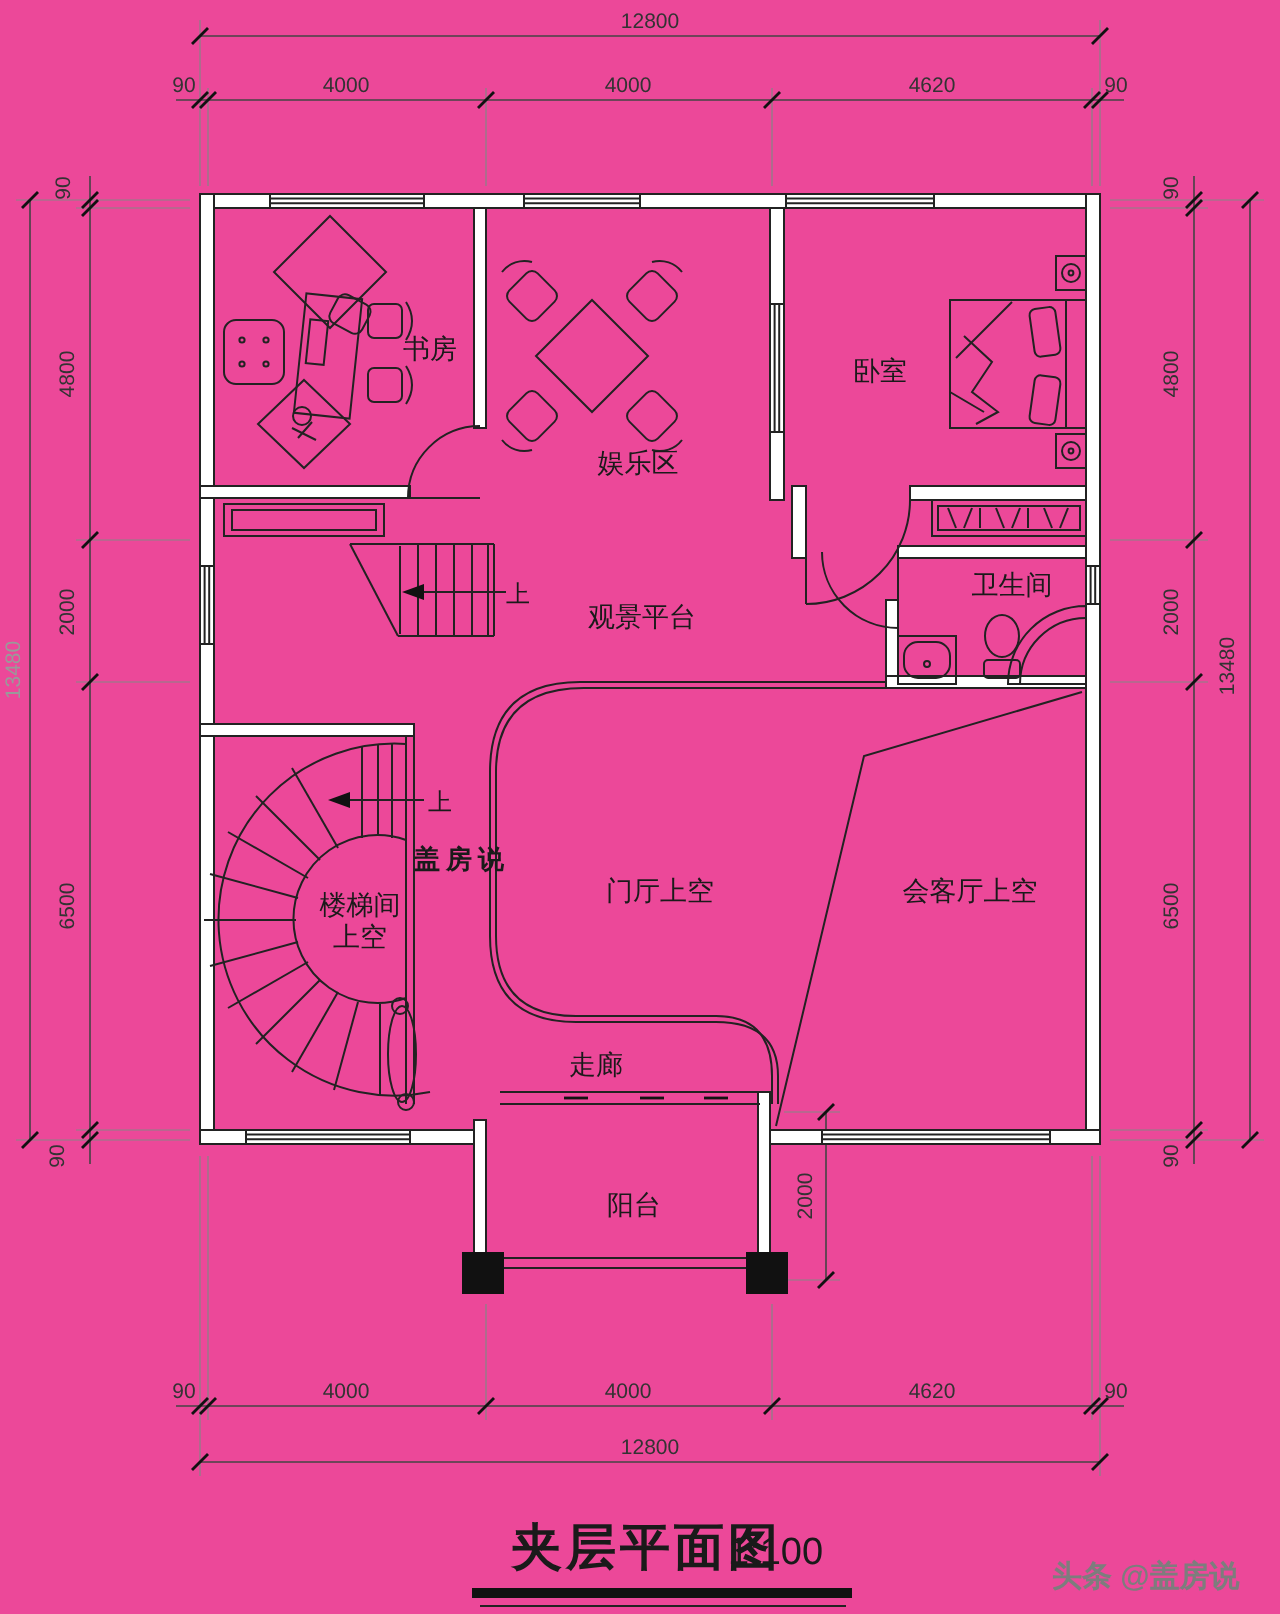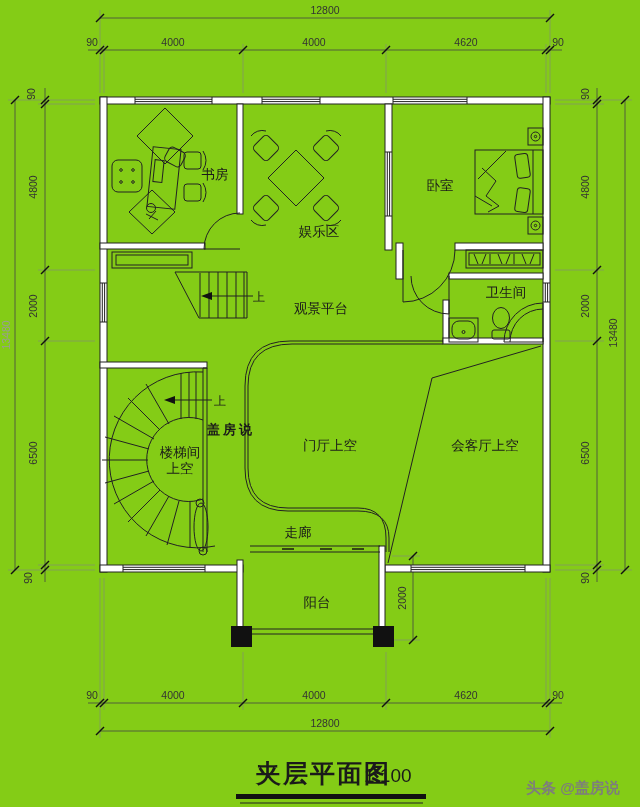--- a/index.html
+++ b/index.html
@@ -1,16 +1,16 @@
 <!DOCTYPE html>
 <html><head>
 <meta charset="utf-8">
 <style>
   html,body{margin:0;padding:0;background:#fff;}
-  .page{position:relative;width:640px;height:807px;background:#84cc16;overflow:hidden;
+  .page{position:relative;width:640px;height:807px;background:#ec4899;overflow:hidden;
         font-family:"Liberation Sans","DejaVu Sans",sans-serif;}
   svg line,svg path,svg rect,svg polygon,svg polyline,svg circle,svg ellipse{
     stroke:#222;fill:none;stroke-width:1;}
   svg .wall{fill:#fff;stroke:#222;}
   svg .solid{fill:#111;stroke:none;}
   svg .thin{stroke:#858585;stroke-width:0.6;}
   svg .dim{stroke:#444;stroke-width:0.8;}
   svg .tick{stroke:#111;stroke-width:1.4;}
   svg .arrowhead{fill:#111;stroke:none;}
   svg text{fill:#1a1a1a;stroke:none;font-family:"Liberation Sans","DejaVu Sans",sans-serif;}

